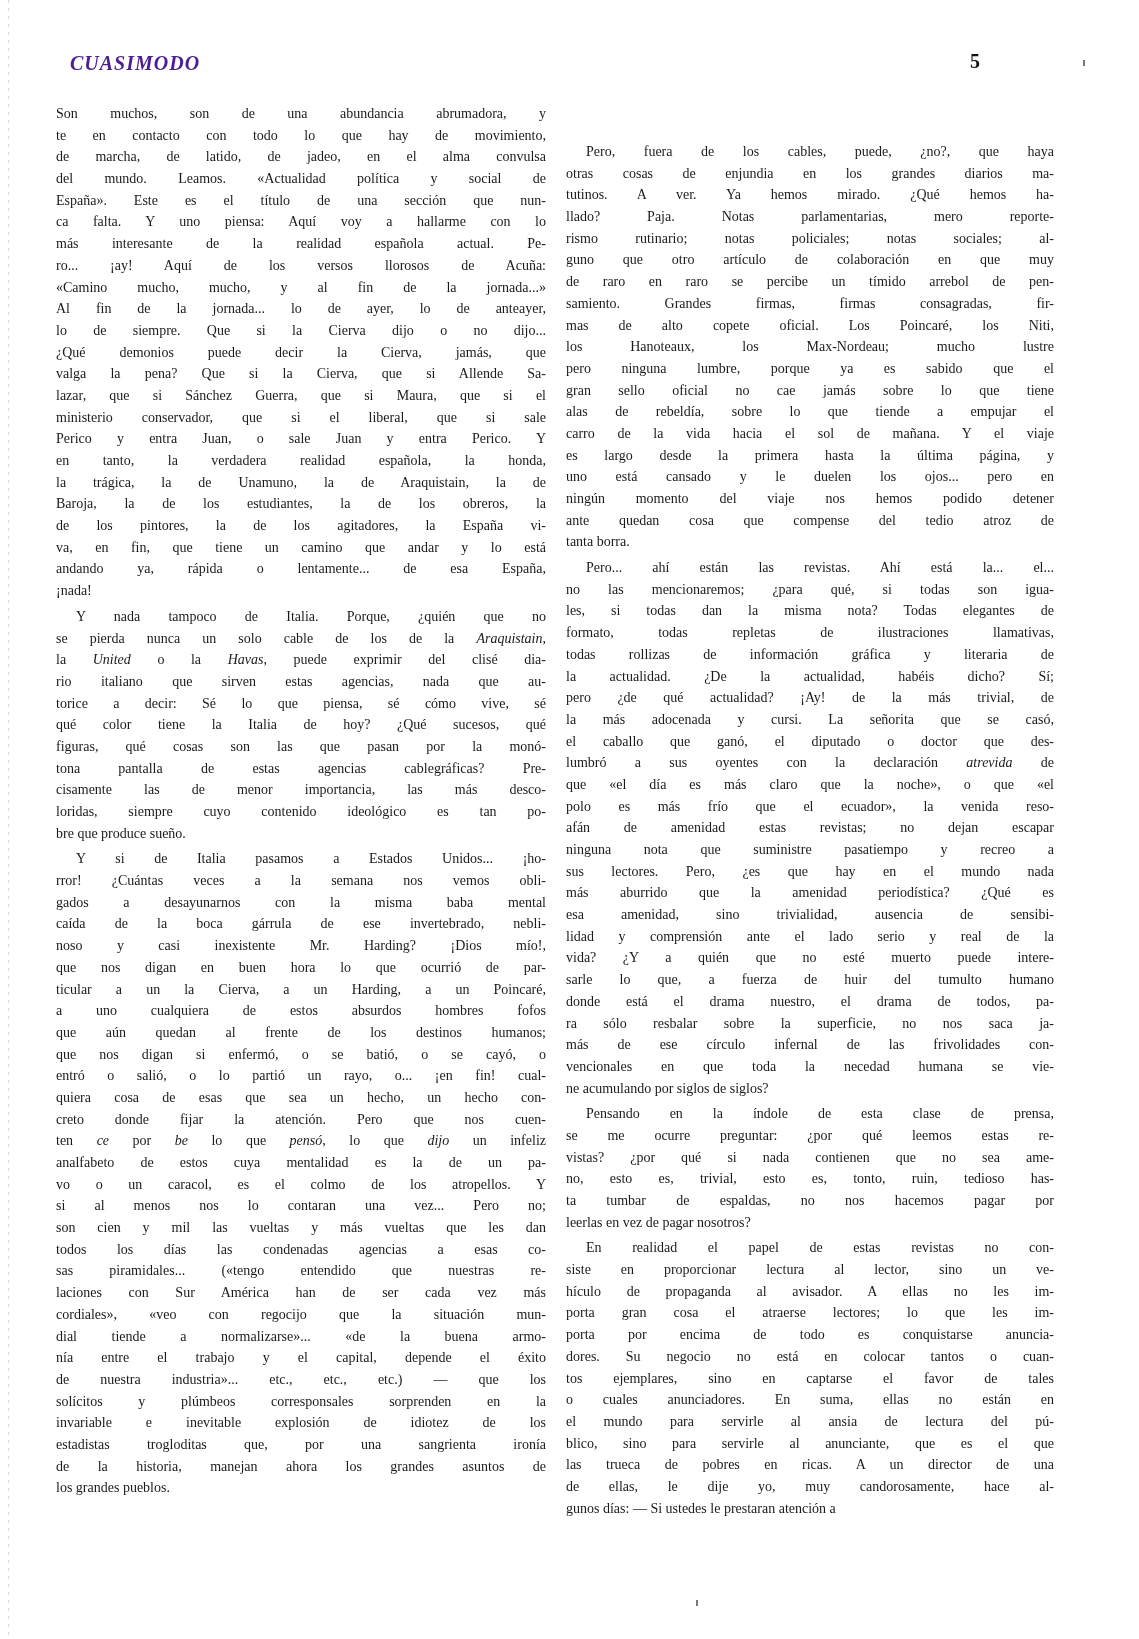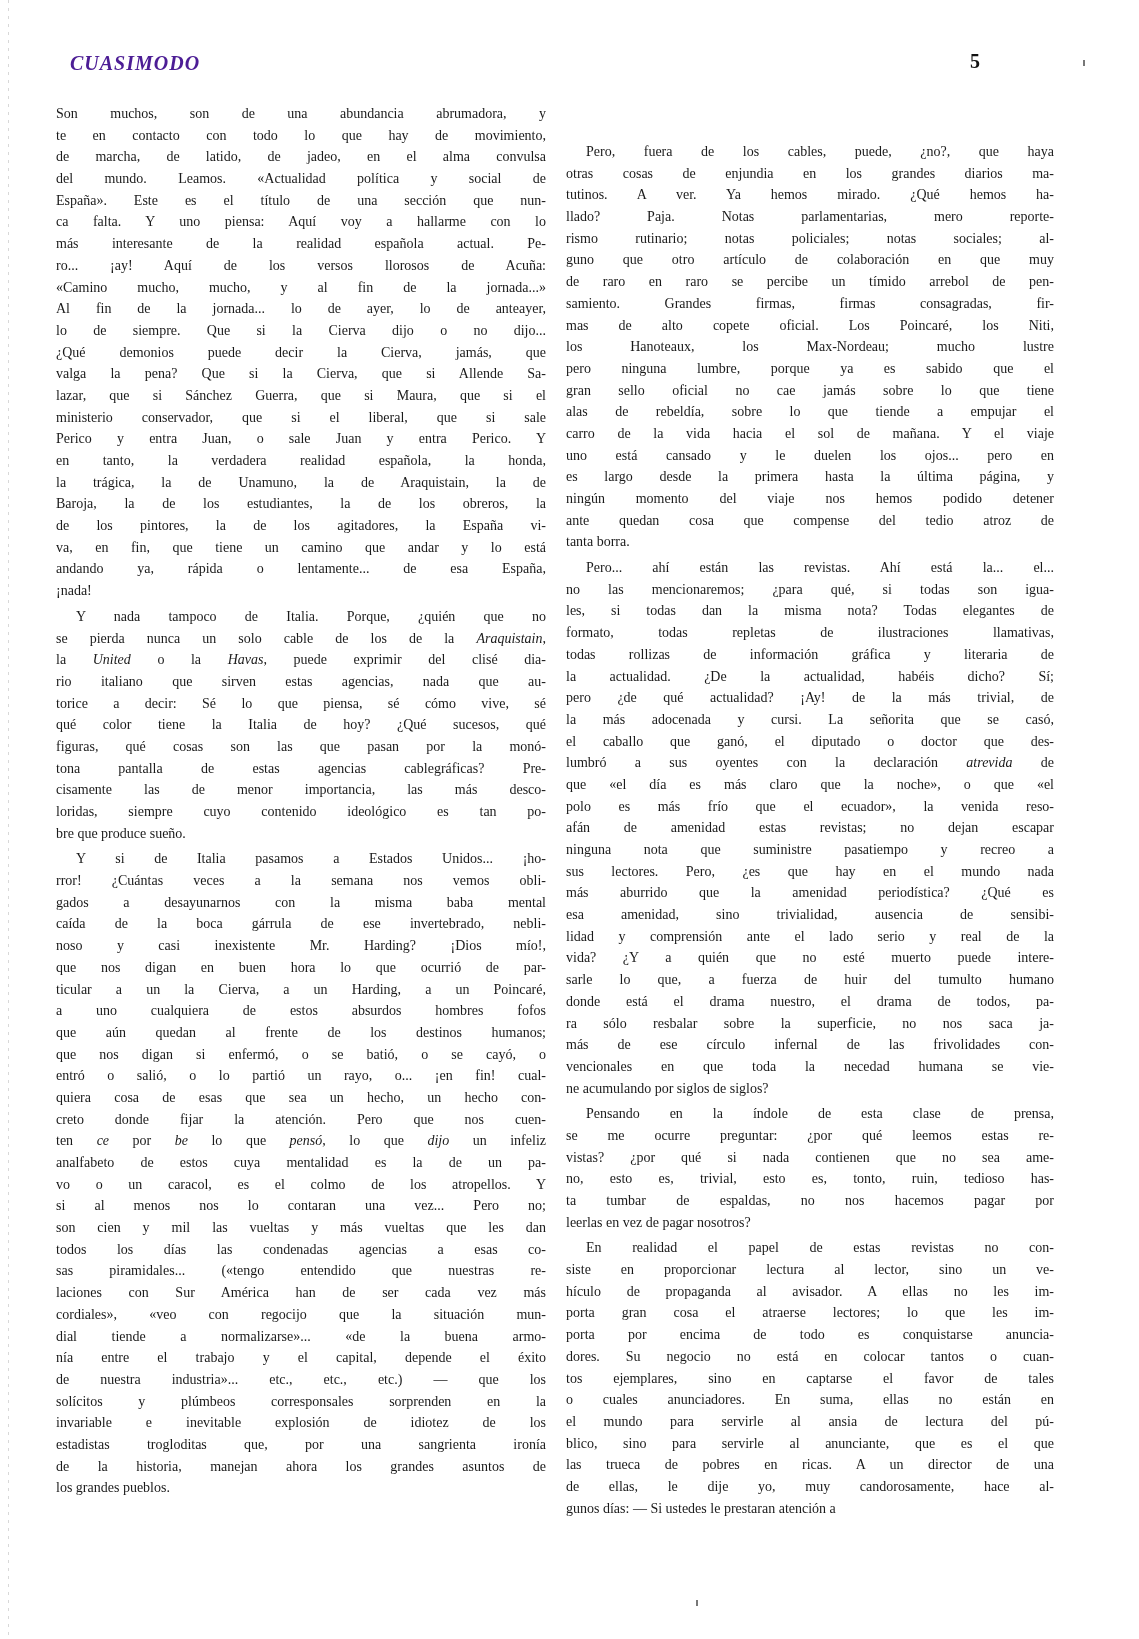--- a/index.html
+++ b/index.html
@@ -122,22 +122,22 @@
       <span class="line">rismo rutinario; notas policiales; notas sociales; al-</span>
       <span class="line">guno que otro artículo de colaboración en que muy</span>
       <span class="line">de raro en raro se percibe un tímido arrebol de pen-</span>
       <span class="line">samiento. Grandes firmas, firmas consagradas, fir-</span>
       <span class="line">mas de alto copete oficial. Los Poincaré, los Niti,</span>
       <span class="line">los Hanoteaux, los Max-Nordeau; mucho lustre</span>
       <span class="line">pero ninguna lumbre, porque ya es sabido que el</span>
       <span class="line">gran sello oficial no cae jamás sobre lo que tiene</span>
       <span class="line">alas de rebeldía, sobre lo que tiende a empujar el</span>
       <span class="line">carro de la vida hacia el sol de mañana. Y el viaje</span>
+      <span class="line">es largo desde la primera hasta la última página, y</span>
       <span class="line">uno está cansado y le duelen los ojos... pero en</span>
-      <span class="line">es largo desde la primera hasta la última página, y</span>
       <span class="line">ningún momento del viaje nos hemos podido detener</span>
       <span class="line">ante quedan cosa que compense del tedio atroz de</span>
       <span class="line last">tanta borra.</span>
     </div>
     <div class="para">
       <span class="line indent">Pero... ahí están las revistas. Ahí está la... el...</span>
       <span class="line">no las mencionaremos; ¿para qué, si todas son igua-</span>
       <span class="line">les, si todas dan la misma nota? Todas elegantes de</span>
       <span class="line">formato, todas repletas de ilustraciones llamativas,</span>
       <span class="line">todas rollizas de información gráfica y literaria de</span>

